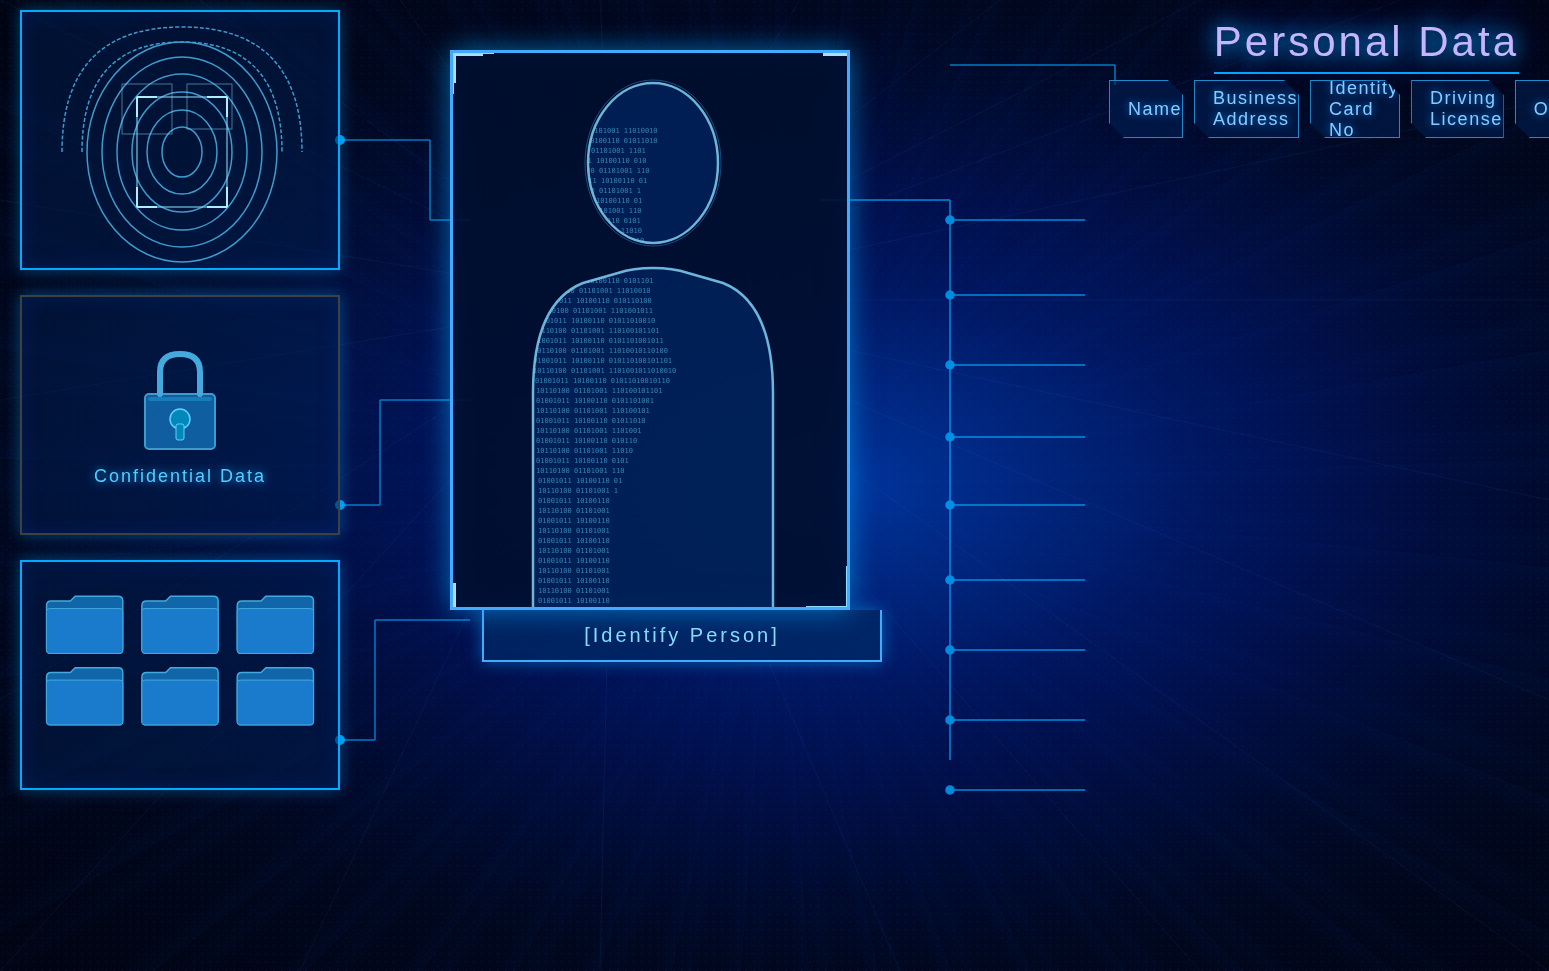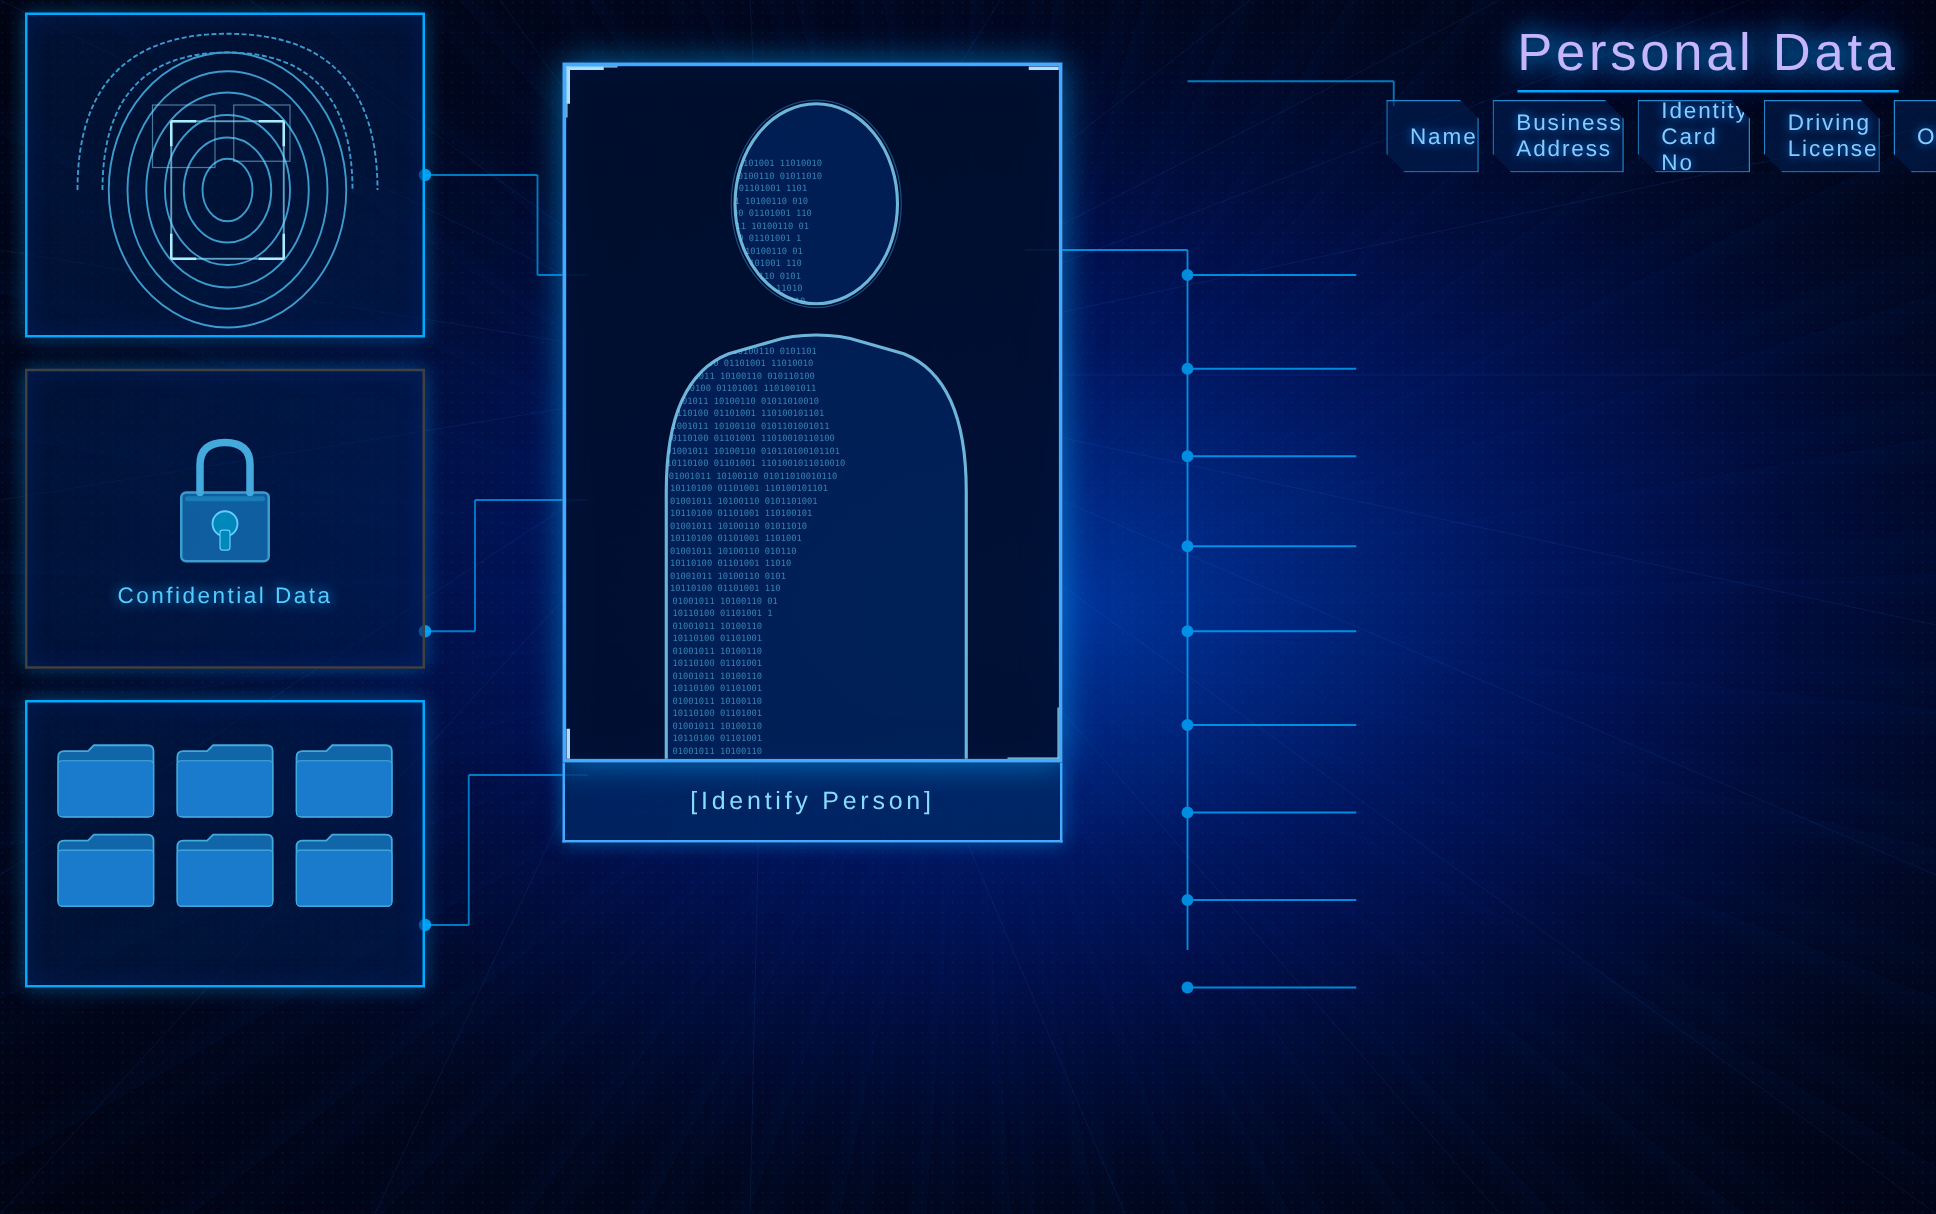--- a/index.html
+++ b/index.html
@@ -169,28 +169,29 @@
       content: '';
       position: absolute;
       bottom: -3px; right: -3px;
       width: 40px; height: 40px;
       border-bottom: 4px solid #88ddff;
       border-right: 4px solid #88ddff;
     }
 
     .identify-bar {
       width: 400px;
-      height: 64px;
+      height: 52px;
       background: rgba(0, 40, 100, 0.8);
       border: 2px solid #44aaff;
       border-top: none;
       display: flex;
       align-items: center;
       justify-content: center;
       box-shadow: 0 0 15px rgba(0, 170, 255, 0.5);
+      margin-left: 32px;
     }
 
     .identify-text {
       color: #88ddff;
       font-size: 20px;
       letter-spacing: 3px;
       font-weight: 300;
     }
 
     

